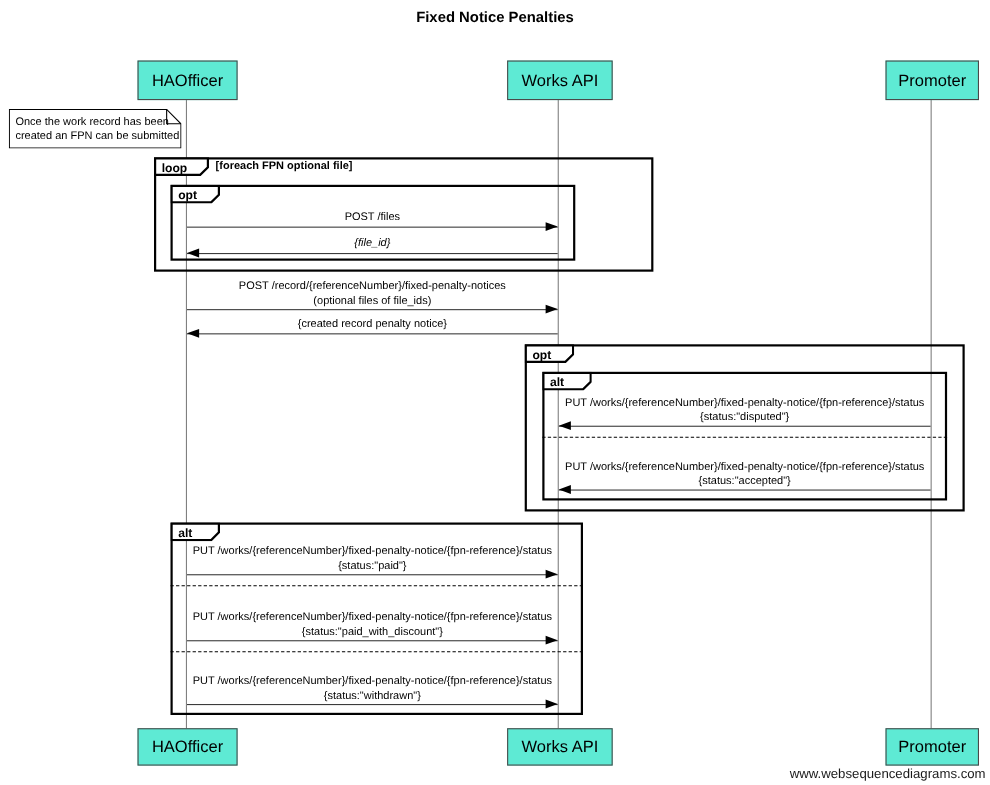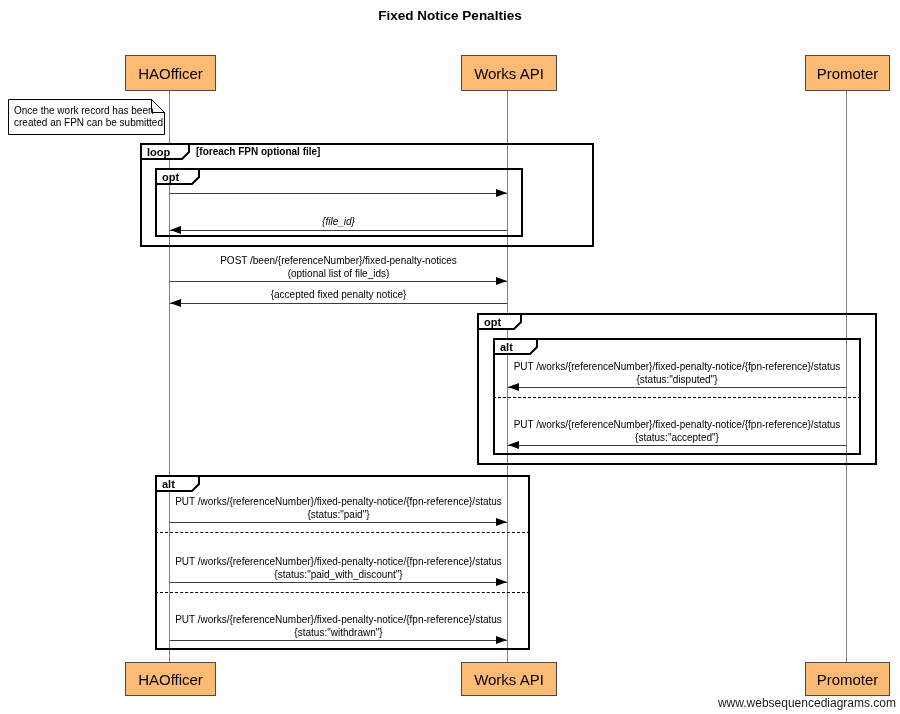--- a/index.html
+++ b/index.html
@@ -2,21 +2,21 @@
 <html><head>
 <meta charset="utf-8">
 <style>
   html,body{margin:0;padding:0;background:#fff;}
   #canvas{
     position:relative;width:900px;height:714px;background:#ffffff;
     font-family:"Liberation Sans","DejaVu Sans",sans-serif;color:#000;overflow:hidden;
   }
   .title{position:absolute;left:0;top:8px;width:900px;text-align:center;
     font-size:13.5px;font-weight:bold;}
-  .actor{position:absolute;background:#fdba74;border:1px solid #4a4a4a;
+  .actor{position:absolute;background:#5eead4;border:1px solid #4a4a4a;
     display:flex;align-items:center;justify-content:center;font-size:15px;z-index:5;}
   .lifeline{position:absolute;width:1px;background:#808080;z-index:0;}
   .fragment{position:absolute;border:2px solid #000;box-sizing:border-box;
     background:transparent;z-index:2;}
   .frag-label{position:absolute;top:-2px;left:-2px;z-index:4;}
   .frag-guard{position:absolute;top:1px;left:54px;font-size:10px;font-weight:bold;
     white-space:nowrap;}
   .divider{position:absolute;height:0;border-top:1px dashed #000;z-index:3;}
   .msg{position:absolute;text-align:center;font-size:10px;line-height:12.5px;z-index:4;}
   .msg-text{white-space:nowrap;}
@@ -91,42 +91,43 @@
   <div class="fragment" style="left:155px;top:475px;width:375px;height:175px;">
     <svg class="frag-label" width="45" height="17">
       <polygon points="1,1 44,1 44,9 37,16 1,16" fill="#fff" stroke="#000" stroke-width="2"></polygon>
       <text x="7" y="13">alt</text>
     </svg>
   </div>
   <div class="divider" style="left:155px;top:532px;width:375px;"></div>
   <div class="divider" style="left:155px;top:592px;width:375px;"></div>
 
   <div class="msg" style="left:170px;top:192px;width:337px;">
+    <div class="msg-text">POST /files</div>
     <div class="msg-line">
         <span class="ah ah-r"></span>
       </div>
   </div>
 
   <div class="msg" style="left:170px;top:216px;width:337px;font-style:italic;">
     <div class="msg-text">{file_id}</div>
     <div class="msg-line">
         <span class="ah ah-l"></span>
       </div>
   </div>
 
   <div class="msg" style="left:170px;top:255px;width:337px;">
-    <div class="msg-text">POST /been/{referenceNumber}/fixed-penalty-notices</div>
-    <div class="msg-text">(optional list of file_ids)</div>
+    <div class="msg-text">POST /record/{referenceNumber}/fixed-penalty-notices</div>
+    <div class="msg-text">(optional files of file_ids)</div>
     <div class="msg-line">
         <span class="ah ah-r"></span>
       </div>
   </div>
 
   <div class="msg" style="left:170px;top:289px;width:337px;">
-    <div class="msg-text">{accepted fixed penalty notice}</div>
+    <div class="msg-text">{created record penalty notice}</div>
     <div class="msg-line">
         <span class="ah ah-l"></span>
       </div>
   </div>
 
   <div class="msg" style="left:508px;top:361px;width:338px;">
     <div class="msg-text">PUT /works/{referenceNumber}/fixed-penalty-notice/{fpn-reference}/status</div>
     <div class="msg-text">{status:"disputed"}</div>
     <div class="msg-line">
         <span class="ah ah-l"></span>

